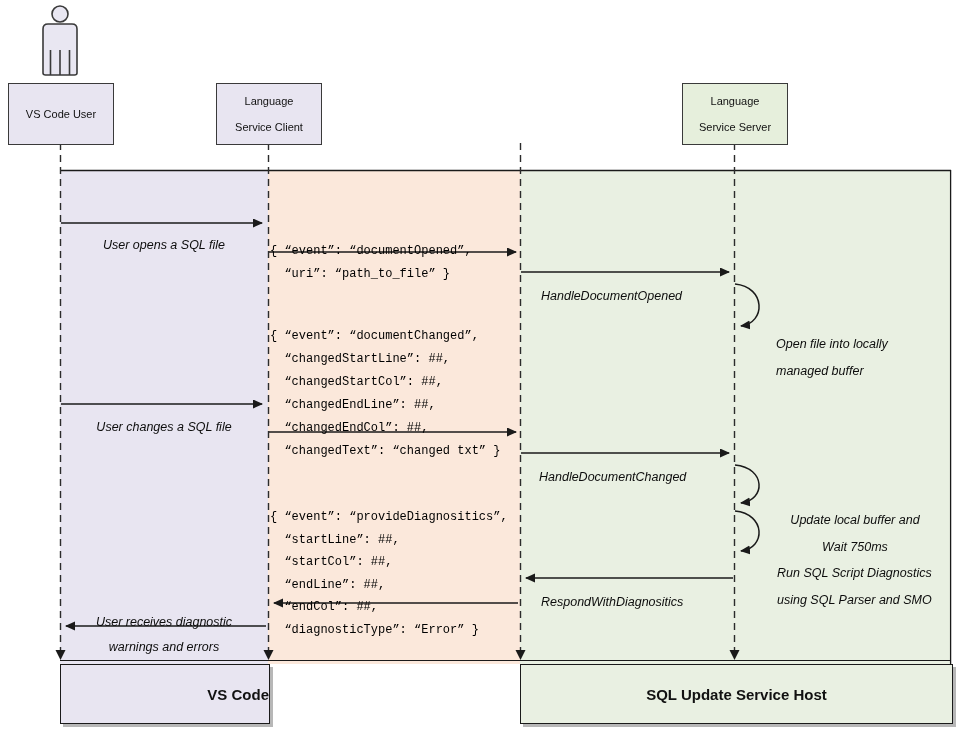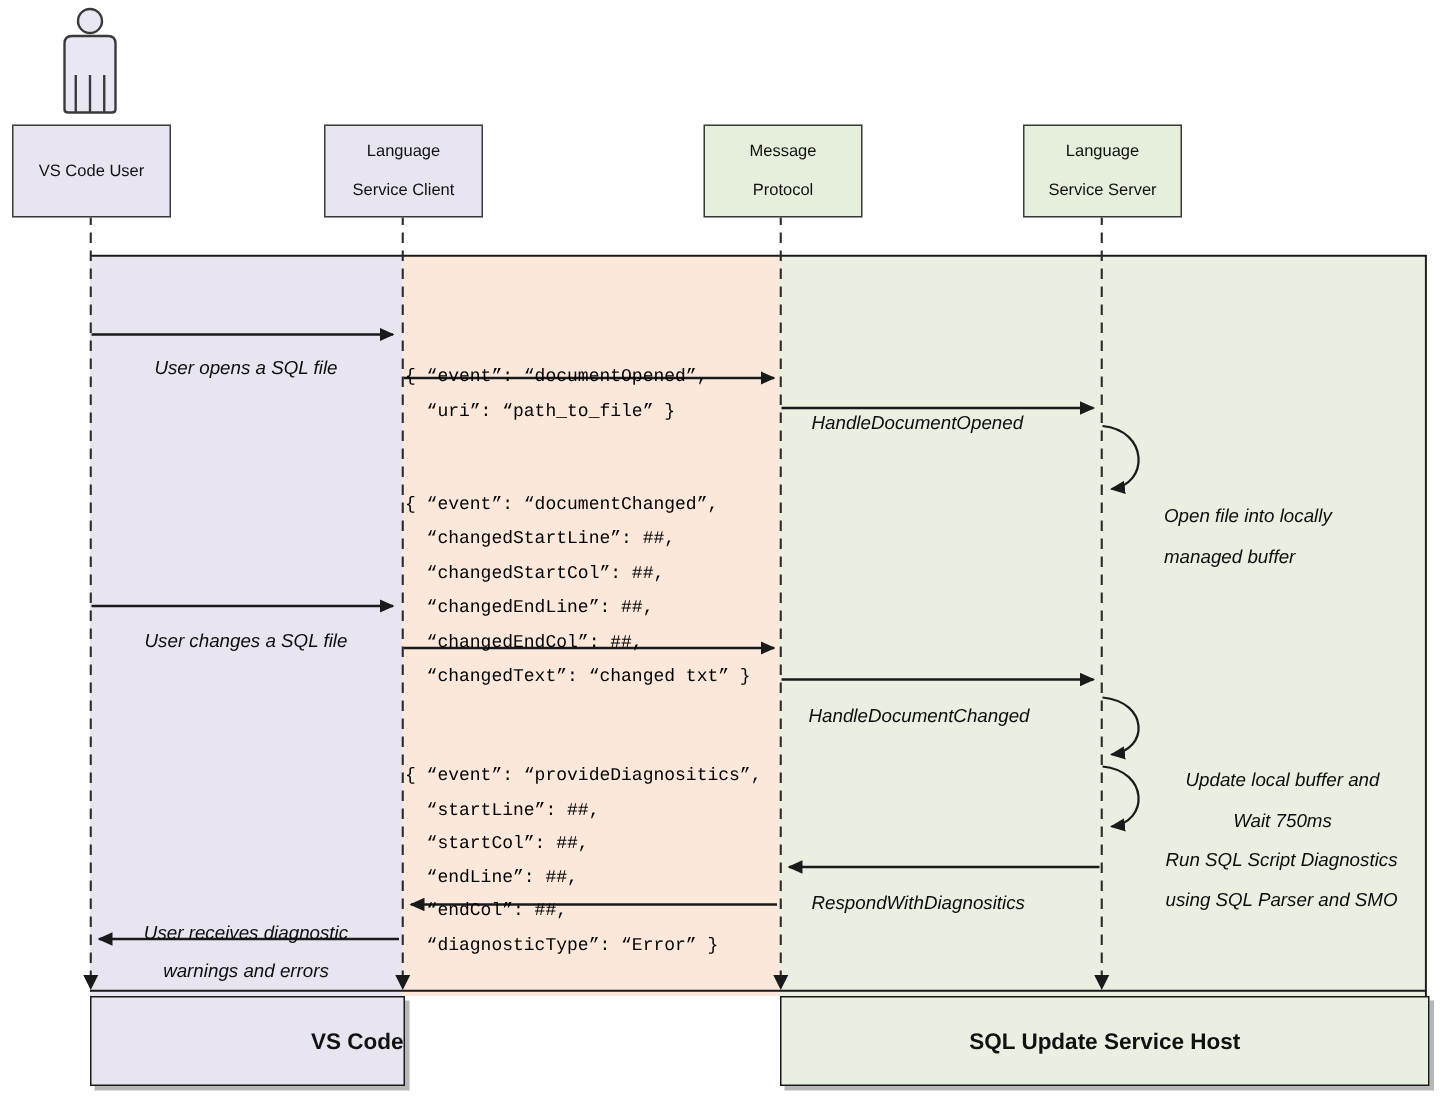--- a/index.html
+++ b/index.html
@@ -91,31 +91,27 @@
     </g>
   </svg>
 
   <div class="actorbox lavender" style="left:8px;top:83px;width:104px;height:60px;">
     <span>VS Code User</span>
   </div>
   <div class="actorbox lavender" style="left:216px;top:83px;width:104px;height:60px;">
     <span>Language
 Service Client</span>
   </div>
-  <div class="actorbox green" style="left:469px;top:83px;width:104px;height:60px;">
-    <span>Message
-Protocol</span>
-  </div>
   <div class="actorbox green" style="left:682px;top:83px;width:104px;height:60px;">
     <span>Language
 Service Server</span>
   </div>
 
   <div class="txt flow-label center" style="left:60px;top:202px;width:208px;">User opens a SQL file</div>
-  <div class="txt flow-label" style="left:541px;top:239px;">HandleDocumentOpened</div>
+  <div class="txt flow-label" style="left:541px;top:253px;">HandleDocumentOpened</div>
   <div class="txt flow-label" style="left:776px;top:295px;line-height:27px;">Open file into locally
 managed buffer</div>
   <div class="txt flow-label center" style="left:60px;top:384px;width:208px;">User changes a SQL file</div>
   <div class="txt flow-label" style="left:539px;top:434px;">HandleDocumentChanged</div>
   <div class="txt flow-label center" style="left:765px;top:471px;width:180px;line-height:27px;">Update local buffer and
 Wait 750ms</div>
   <div class="txt flow-label" style="left:777px;top:524px;line-height:27px;">Run SQL Script Diagnostics
 using SQL Parser and SMO</div>
   <div class="txt flow-label" style="left:541px;top:559px;">RespondWithDiagnositics</div>
   <div class="txt flow-label center" style="left:60px;top:574px;width:208px;line-height:25px;">User receives diagnostic

